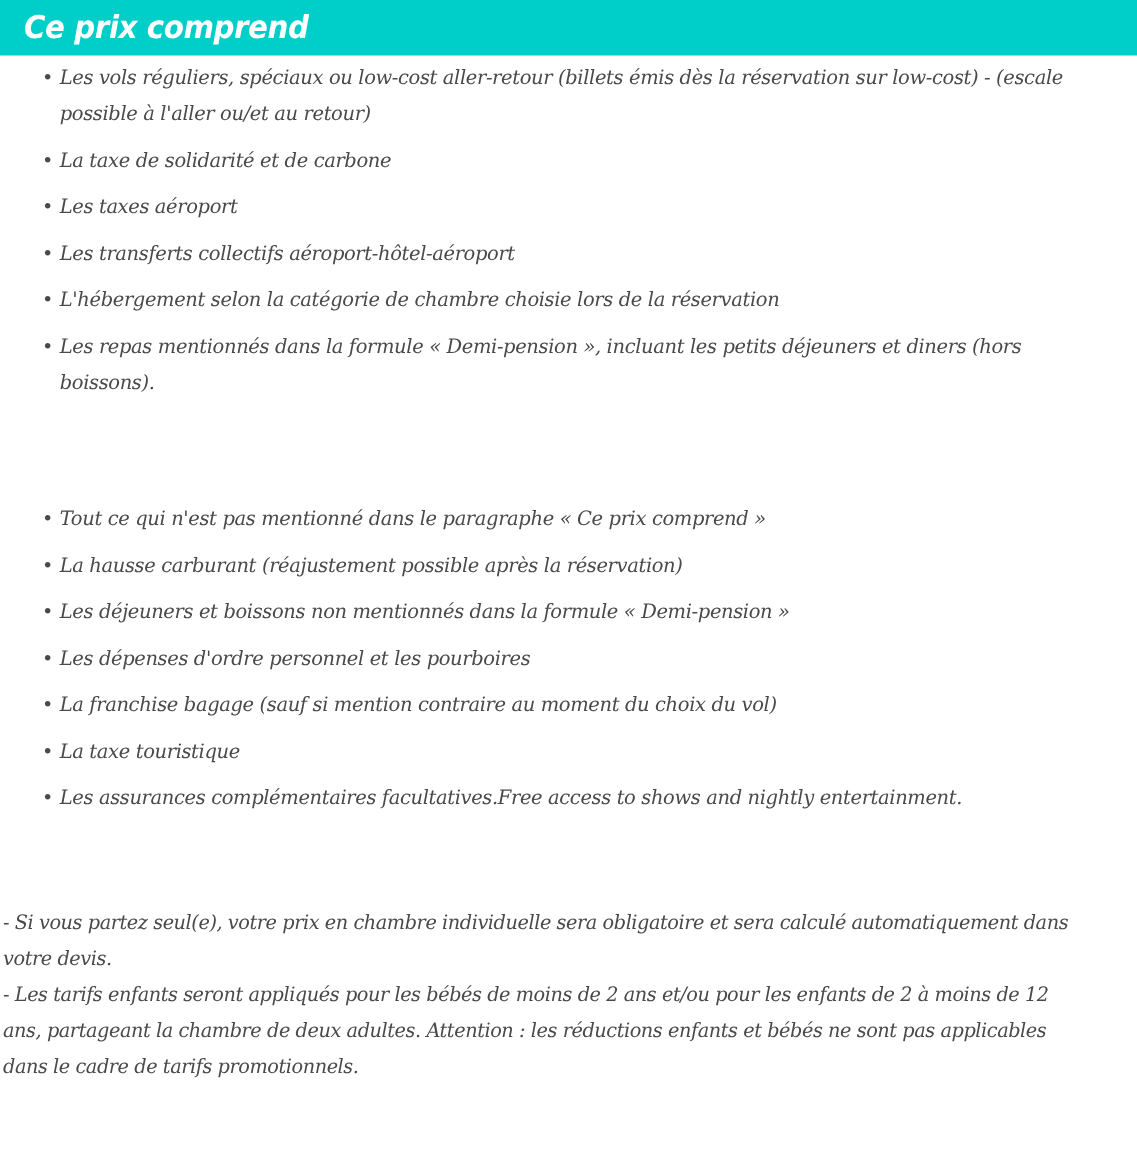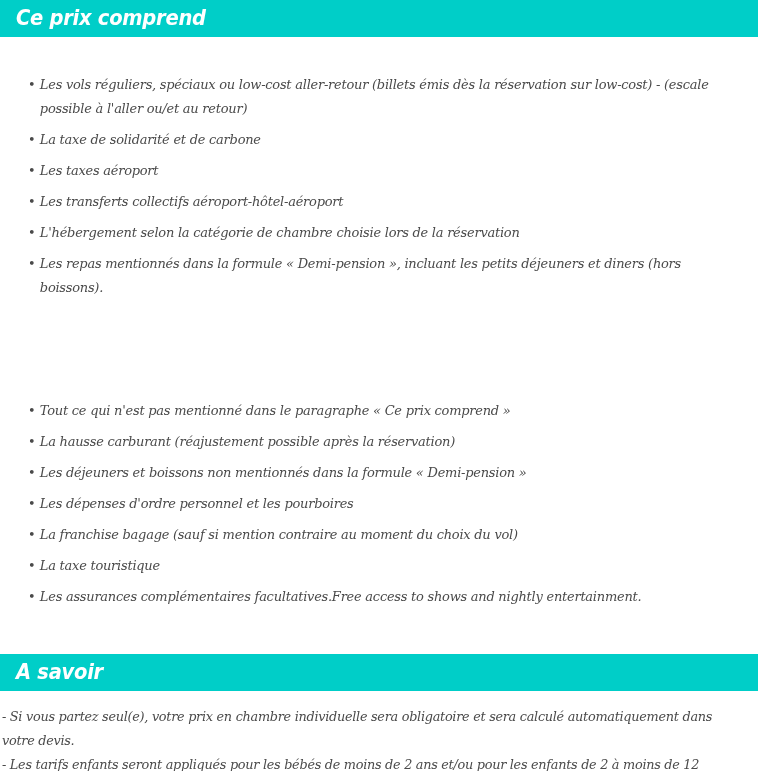--- a/index.html
+++ b/index.html
@@ -42,21 +42,21 @@
     letter-spacing: -0.3px;
     transform: scaleX(0.93);
     transform-origin: left center;
     white-space: nowrap;
     color: #ffffff;
   }
 
   
   .section-body {
     box-sizing: border-box;
-    padding: 36px 8px 0 0;
+    padding: 4px 8px 0 0;
   }
 
   ul.bullet-list {
     margin: 0;
     padding: 0 0 0 28px;
     list-style: none;
   }
   ul.bullet-list li {
     position: relative;
     padding-left: 12px;
@@ -132,22 +132,19 @@
         <li>La franchise bagage (sauf si mention contraire au moment du choix du vol)</li>
         <li>La taxe touristique</li>
         <li>Les assurances complémentaires facultatives.Free access to shows and nightly entertainment.</li>
       </ul>
     </div>
   </div>
 
   <div class="spacer-md"></div>
 
   <div class="section">
-    <div class="section-header">
-      <span class="header-title">A savoir</span>
-    </div>
     <div class="note-paragraphs">
       <p>- Si vous partez seul(e), votre prix en chambre individuelle sera obligatoire et sera calculé automatiquement dans votre devis.</p>
       <p>- Les tarifs enfants seront appliqués pour les bébés de moins de 2 ans et/ou pour les enfants de 2 à moins de 12 ans, partageant la chambre de deux adultes. Attention : les réductions enfants et bébés ne sont pas applicables dans le cadre de tarifs promotionnels.</p>
     </div>
   </div>
 
 </div>
 
 </body></html>

